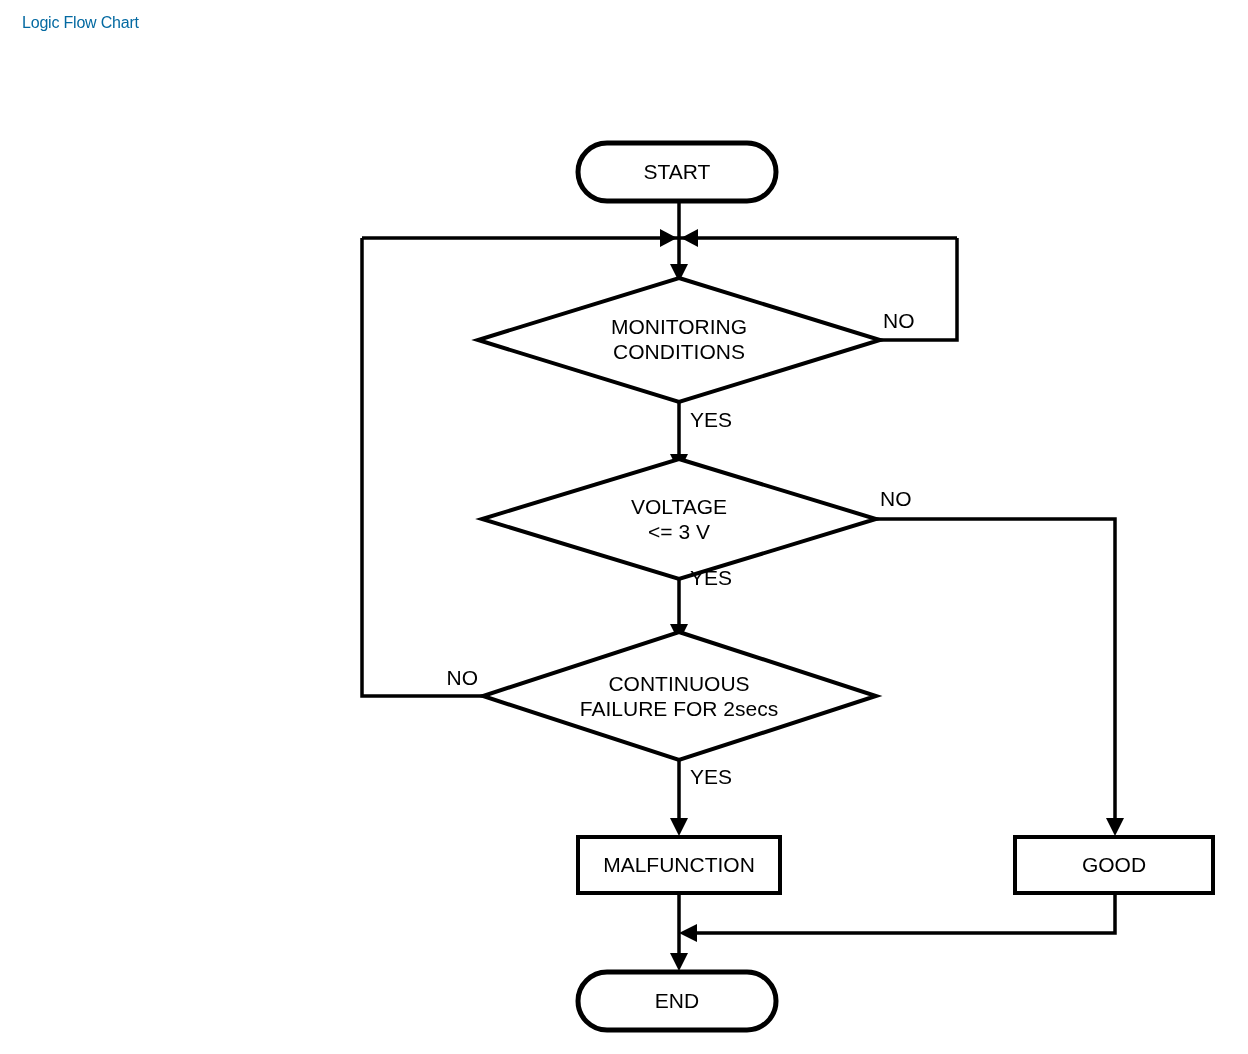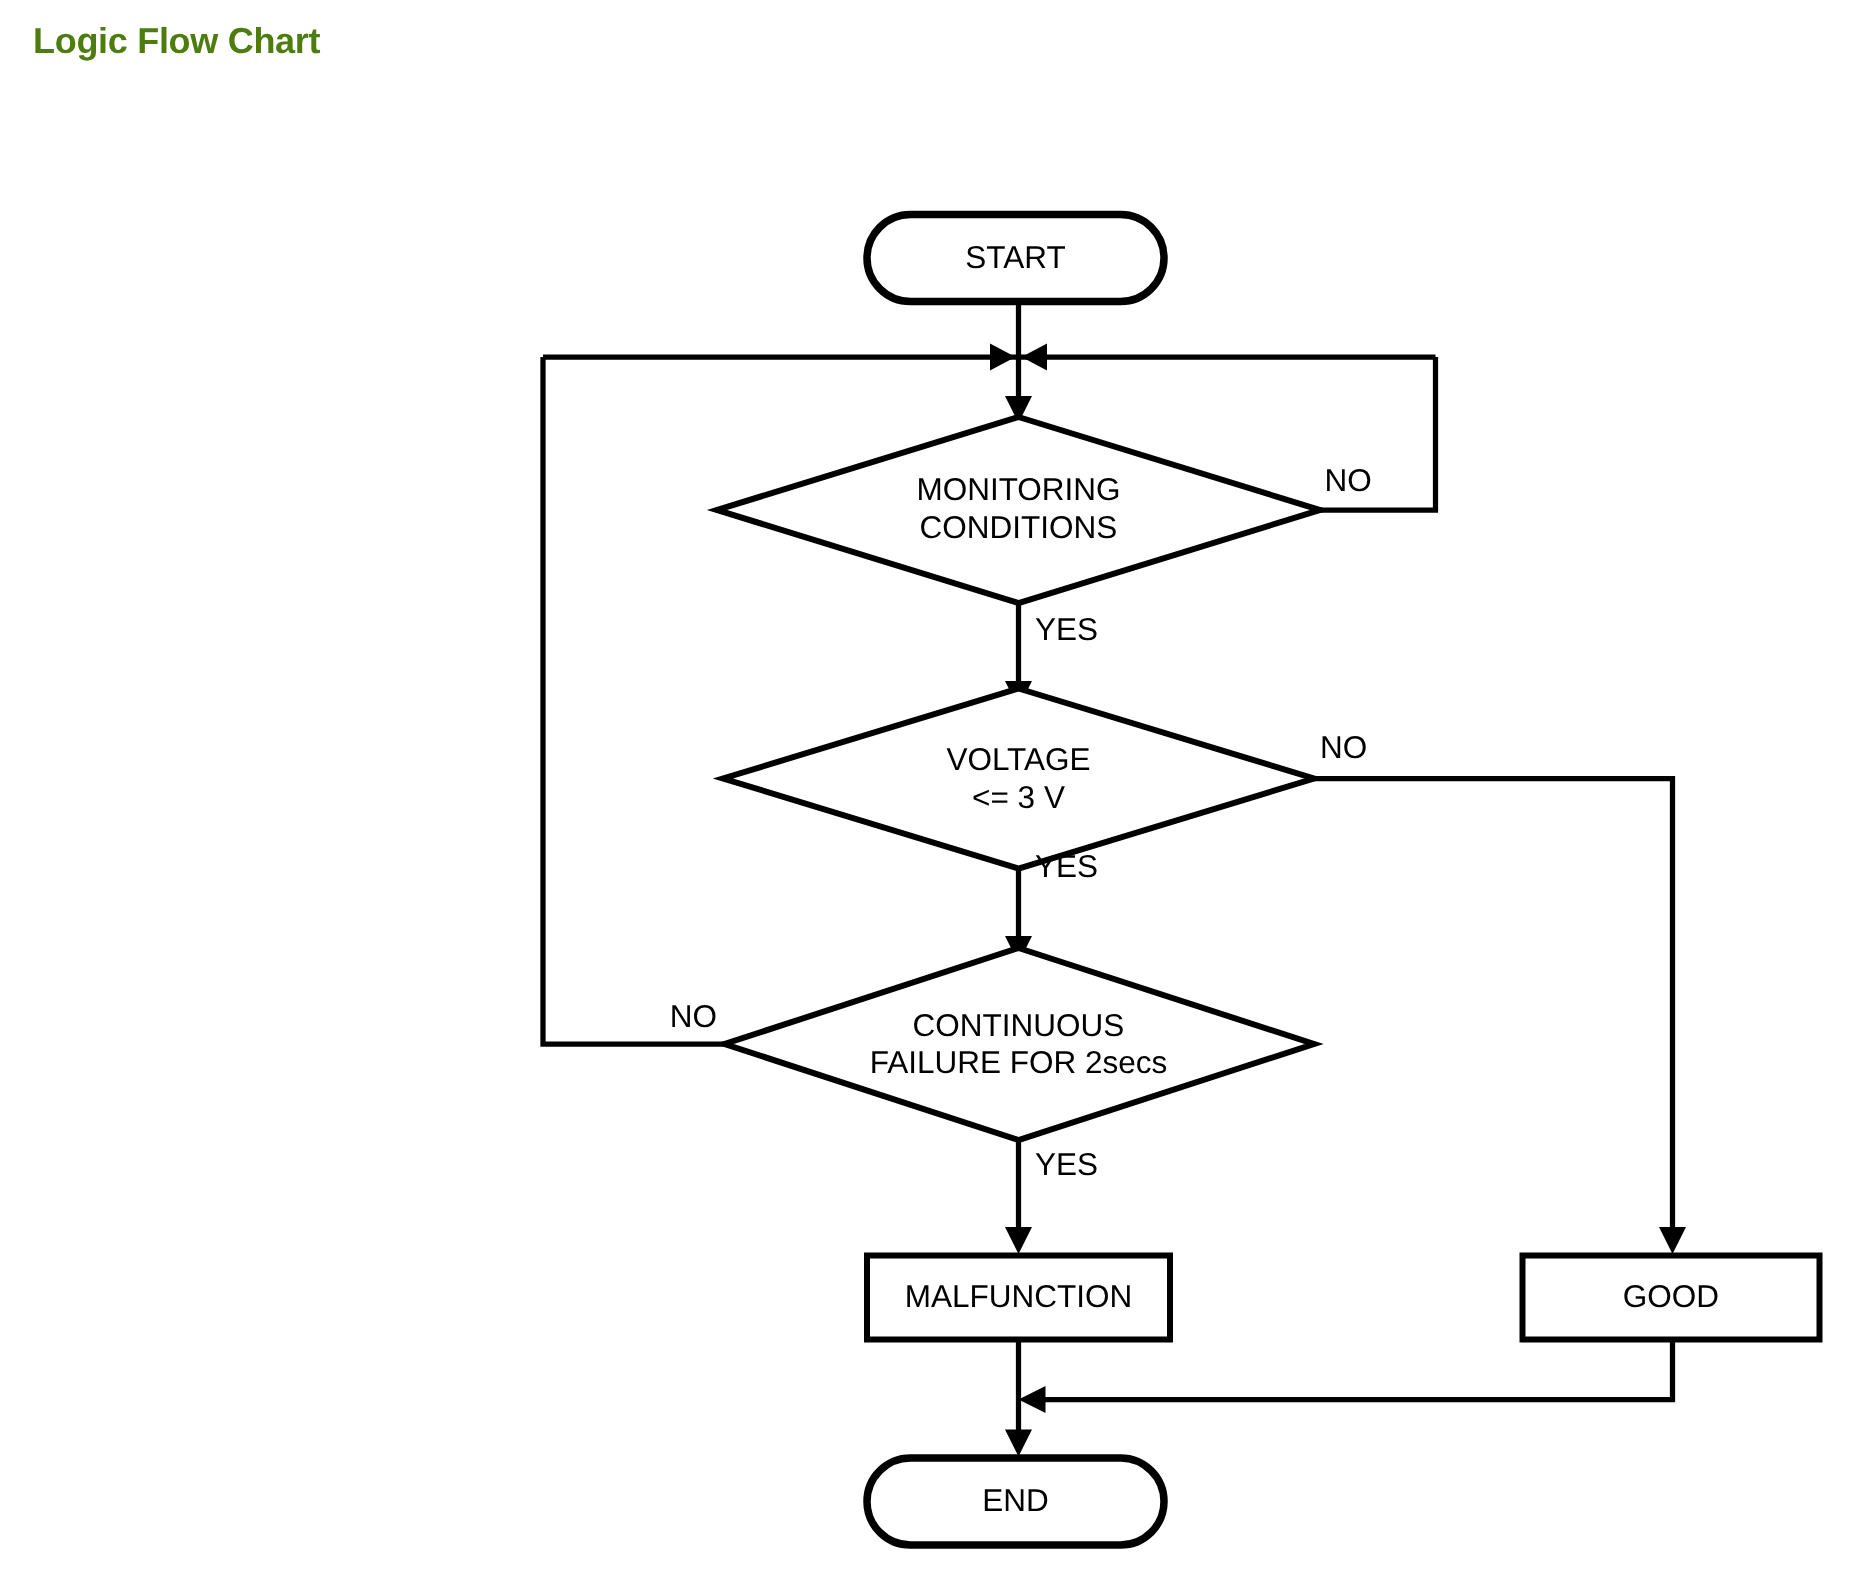--- a/index.html
+++ b/index.html
@@ -13,24 +13,24 @@
     height: 1054px;
     font-family: "Liberation Sans", sans-serif;
     color: #000000;
     overflow: hidden;
     position: relative;
   }
   #page-title {
     position: absolute;
     left: 22px;
     top: 14px;
-    font-size: 24px;
-    font-weight: bold;
+    font-size: 16px;
+    font-weight: normal;
     letter-spacing: -0.2px;
-    color: #4d7c0f;
+    color: #0369a1;
     white-space: nowrap;
   }
   #flow-canvas {
     position: absolute;
     left: 0;
     top: 0;
     width: 1248px;
     height: 1054px;
   }
   .shape-stroke {

